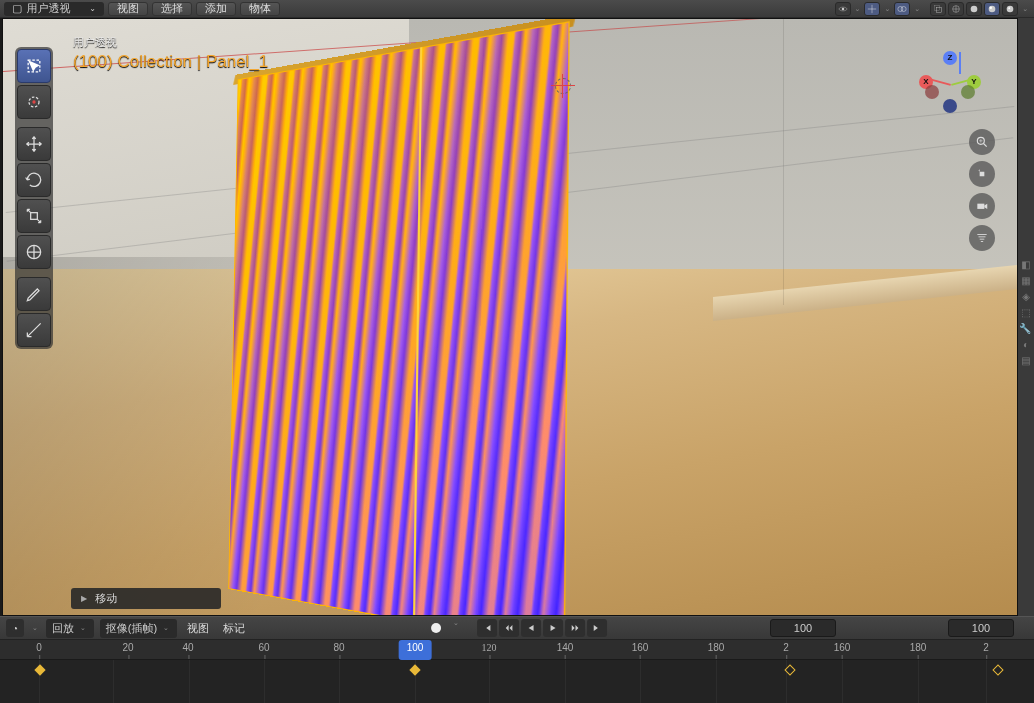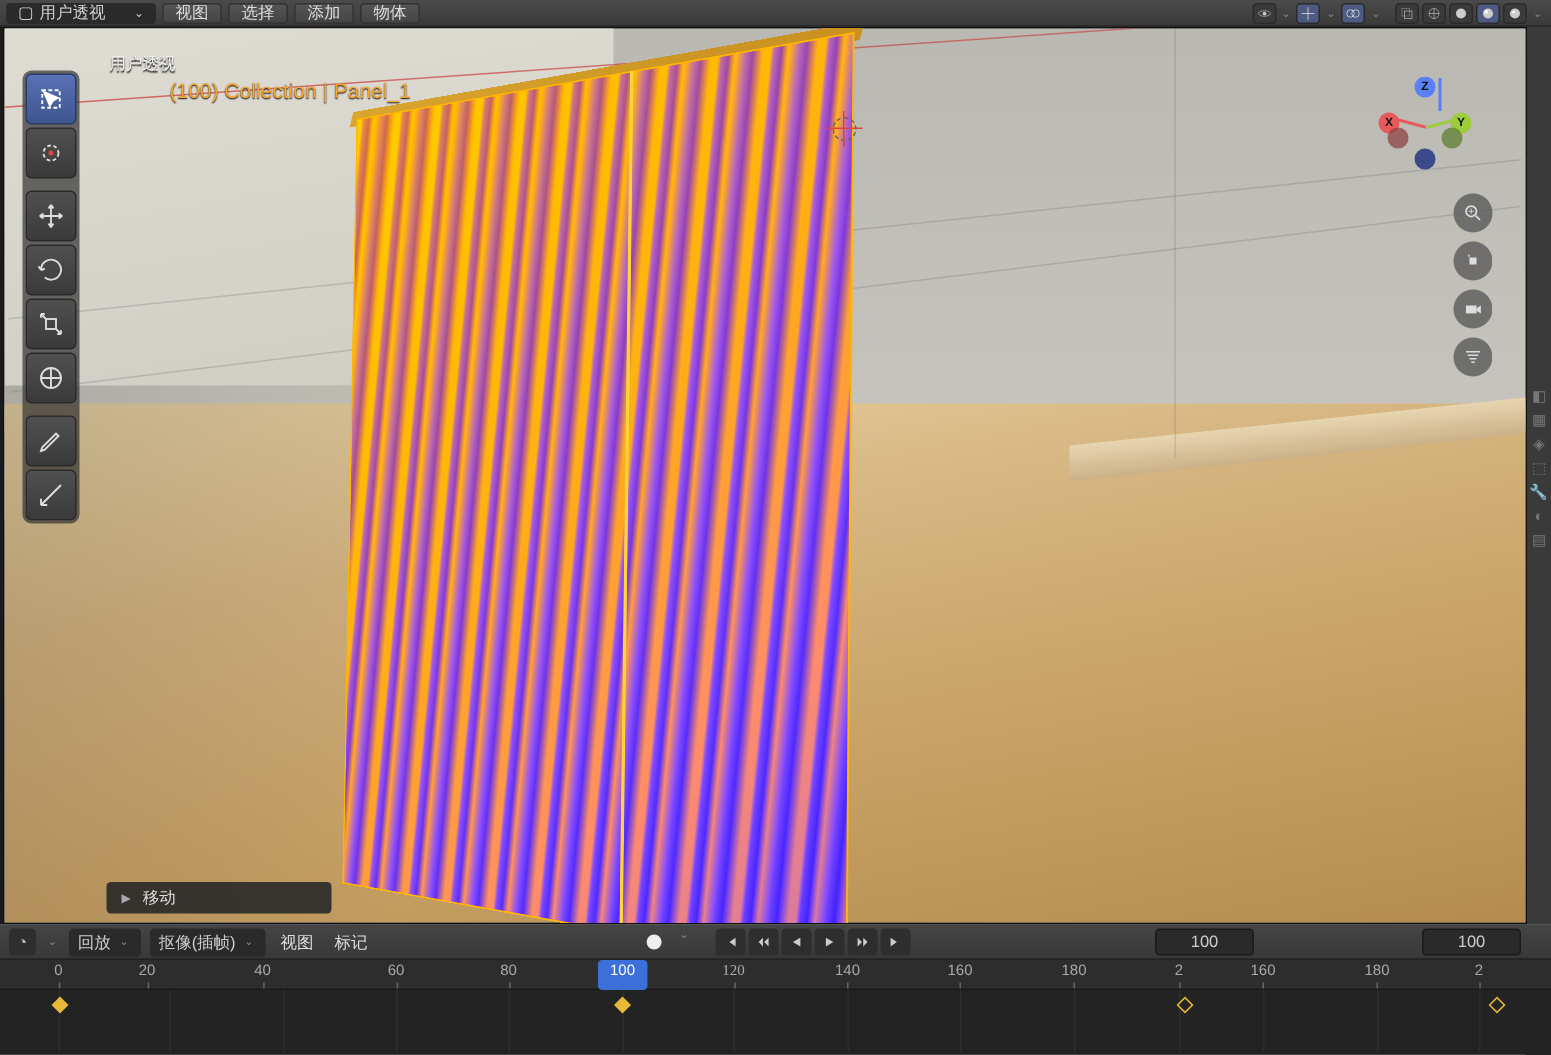--- a/index.html
+++ b/index.html
@@ -106,21 +106,21 @@
   width: 24px; height: 24px;
 }
 .cursor3d .ring { width: 16px; height: 16px; border: 1px dashed #666; border-radius: 50%; position: absolute; top: 4px; left: 4px; }
 .cursor3d .cross::before, .cursor3d .cross::after { content: ''; position: absolute; background: #d44; }
 .cursor3d .cross::before { top: 0; left: 11px; width: 1px; height: 24px; }
 .cursor3d .cross::after { top: 11px; left: 0; width: 24px; height: 1px; }
 
 
 .overlay-text { position: absolute; top: 16px; left: 70px; font-size: 11px; }
 .overlay-l1 { color: #eee; text-shadow: 0 1px 1px #000; }
-.overlay-l2 { color: #f4a62e; font-size: 14px; margin-top: 2px; text-shadow: 0 1px 1px #000; margin-left: 40px; }
+.overlay-l2 { color: #f4a62e; font-size: 17px; margin-top: 2px; text-shadow: 0 1px 1px #000; }
 
 
 .left-toolbar {
   position: absolute; top: 28px; left: 12px;
   display: flex; flex-direction: column; gap: 2px;
   background: rgba(50,50,50,0.7); padding: 2px; border-radius: 6px;
 }
 .tool-btn {
   width: 34px; height: 34px; background: linear-gradient(to bottom, #505050, #3a3a3a);
   border-radius: 4px; display: flex; align-items: center; justify-content: center;
@@ -486,22 +486,22 @@
     <div class="right-group">
       <div class="tl-frame-box">100</div>
       <div style="width:100px"></div>
       <div class="tl-frame-box">100</div>
       <div style="width:8px"></div>
     </div>
   </div>
 
   <div class="tl-ruler" id="ruler">
       <div class="ruler-tick" style="left: 39px;">0</div>
-      <div class="ruler-tick" style="left: 98px;">20</div>
-      <div class="ruler-tick" style="left: 175px;">40</div>
+      <div class="ruler-tick" style="left: 128px;">20</div>
+      <div class="ruler-tick" style="left: 188px;">40</div>
       <div class="ruler-tick" style="left: 264px;">60</div>
       <div class="ruler-tick" style="left: 339px;">80</div>
       <div class="ruler-tick" style="left: 415px;">100</div>
       <div class="ruler-tick" style="left: 489px; font-family: Liberation Serif, serif;">120</div>
       <div class="ruler-tick" style="left: 565px;">140</div>
       <div class="ruler-tick" style="left: 640px;">160</div>
       <div class="ruler-tick" style="left: 716px;">180</div>
       <div class="ruler-tick" style="left: 786px;">2</div>
       <div class="ruler-tick" style="left: 842px;">160</div>
       <div class="ruler-tick" style="left: 918px;">180</div>

